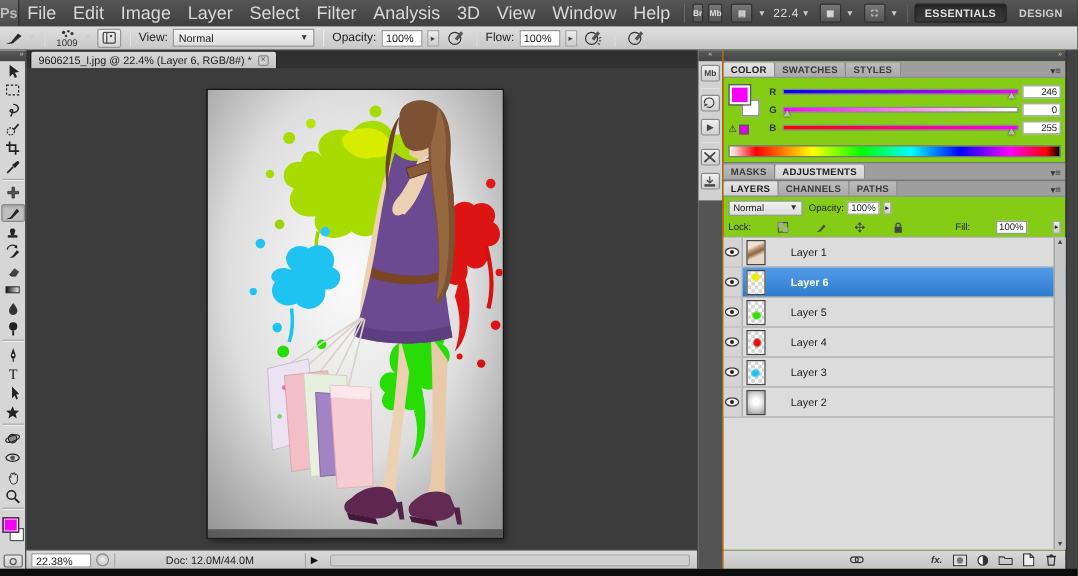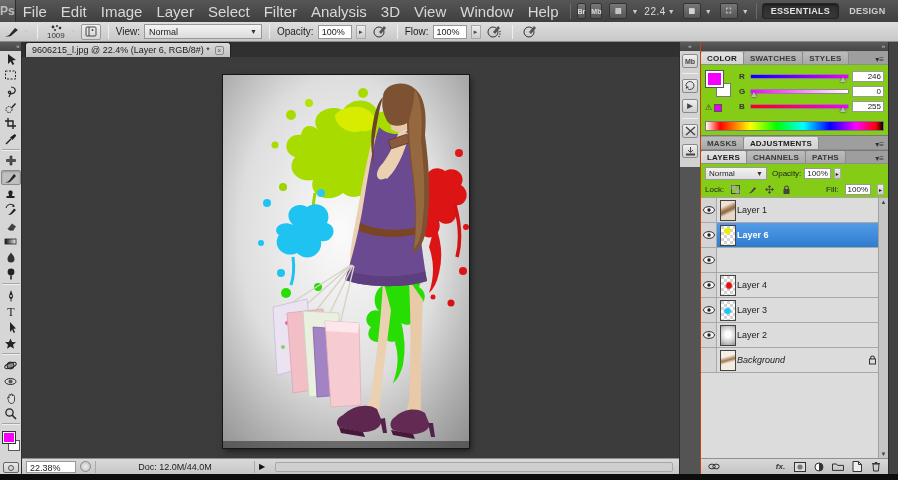--- a/index.html
+++ b/index.html
@@ -95,27 +95,27 @@
   .sknob { position:absolute; bottom:-4px; width:0; height:0; border-left:3px solid transparent; border-right:3px solid transparent; border-bottom:5px solid #bbb; filter:drop-shadow(0 0 1px #333); }
   .sval { width:32px; height:11px; background:#fff; border:1px solid #999; font-size:8px; text-align:right; padding:0 2px; line-height:10px; }
   .spectrum { flex:0 0 10px; margin:0 4px 4px; border:1px solid #777; background:linear-gradient(90deg,#fff 0,#f00 8%,#ff0 25%,#0f0 40%,#0ff 55%,#00f 70%,#f0f 85%,#f00 96%,#000 100%); }
 
   .collapse-bar { flex:0 0 15px; display:flex; background:#9e9e9e; align-items:flex-end; border-top:1px solid #777; border-bottom:1px solid #8e8e8e; }
 
   .blend-row { flex:0 0 18px; display:flex; align-items:center; padding:2px 4px; gap:3px; font-size:8px; }
   .blend-select { width:62px; height:13px; background:linear-gradient(#f2f2f2,#ddd); border:1px solid #999; font-size:8px; display:flex; align-items:center; justify-content:space-between; padding:0 3px; }
   .mini-field { background:#fff; border:1px solid #999; height:11px; font-size:8px; padding:0 2px; line-height:10px; }
   .mini-spin { font-size:6px; border:1px solid #aaa; background:linear-gradient(#eee,#ccc); height:11px; width:7px; text-align:center; line-height:10px; }
-  .lock-row { flex:0 0 16px; display:flex; align-items:center; padding:0 4px; gap:6px; font-size:8px; border-bottom:1px solid #a5a5a5; }
+  .lock-row { flex:0 0 16px; display:flex; align-items:center; padding:0 4px; gap:21px; font-size:8px; border-bottom:1px solid #a5a5a5; }
   .lock-ico { width:11px; height:11px; display:flex; align-items:center; justify-content:center; }
 
   .layer-list { flex:1 1 auto; display:flex; flex-direction:column; position:relative; background:#dcdcdc; overflow:hidden; }
   .lrow { flex:0 0 25px; display:flex; align-items:center; border-bottom:1px solid #a8a8a8; }
   .eye-cell { width:16px; align-self:stretch; border-right:1px solid #a8a8a8; display:flex; align-items:center; justify-content:center; background:#d4d4d4; }
-  .lmain { flex:1; display:flex; align-items:center; gap:1px; padding:0 3px; align-self:stretch; }
+  .lmain { flex:1; display:flex; align-items:center; gap:21px; padding:0 3px; align-self:stretch; }
   .lrow.selected .lmain { background:linear-gradient(#539be8,#2e7ccf); color:#fff; font-weight:bold; }
   .lthumb { width:16px; height:21px; border:1px solid #444; background:#fff; }
   .checker { background-image:repeating-conic-gradient(#ffffff 0 25%, #d4d4d4 0 50%); background-size:6px 6px; }
   .lname { font-size:9px; }
   .lrow .lname { color:#1a1a1a; } .lrow.selected .lname { color:#fff; }
   .bg-lock { margin-left:auto; margin-right:8px; }
   .l-fill { flex:1 1 auto; }
   .lscroll { position:absolute; right:0; top:0; bottom:0; width:10px; background:#c6c6c6; border-left:1px solid #a0a0a0; font-size:6px; color:#444; display:flex; flex-direction:column; justify-content:space-between; align-items:center; padding:1px 0; }
 
   .panel-footer { flex:0 0 16px; background:linear-gradient(#d9d9d9,#c3c3c3); border-top:1px solid #909090; display:flex; align-items:center; justify-content:flex-end; gap:6px; padding:0 6px; }
@@ -669,20 +669,24 @@
               <span class="lname">Layer 6</span>
             </div>
         </div>
         <div class="lrow">
           <div class="eye-cell">
             <svg width="12" height="8">
                 <ellipse cx="6" cy="4" rx="5.5" ry="3.4" fill="#f4f4f4" stroke="#333"></ellipse>
                 <circle cx="6" cy="4" r="1.7" fill="#222"></circle>
               </svg>
           </div>
+          <div class="lmain">
+              <div class="lthumb checker t-l5"></div>
+              <span class="lname">Layer 5</span>
+            </div>
         </div>
         <div class="lrow">
           <div class="eye-cell">
             <svg width="12" height="8">
                 <ellipse cx="6" cy="4" rx="5.5" ry="3.4" fill="#f4f4f4" stroke="#333"></ellipse>
                 <circle cx="6" cy="4" r="1.7" fill="#222"></circle>
               </svg>
           </div>
           <div class="lmain">
               <div class="lthumb checker t-l4"></div>
@@ -706,33 +710,20 @@
             <svg width="12" height="8">
                 <ellipse cx="6" cy="4" rx="5.5" ry="3.4" fill="#f4f4f4" stroke="#333"></ellipse>
                 <circle cx="6" cy="4" r="1.7" fill="#222"></circle>
               </svg>
           </div>
           <div class="lmain">
               <div class="lthumb t-grad"></div>
               <span class="lname">Layer 2</span>
             </div>
         </div>
-        <div class="lrow">
-          <div class="eye-cell"></div>
-          <div class="lmain">
-            <div class="lthumb t-bgphoto"></div>
-            <span class="lname" style="font-style:italic;">Background</span>
-            <span class="bg-lock">
-              <svg width="9" height="10" viewBox="0 0 9 10">
-                  <rect x="1.5" y="4" width="6" height="5" fill="none" stroke="#333"></rect>
-                  <path d="M2.7,4 V2.8 a1.8,1.8 0 0 1 3.6,0 V4" fill="none" stroke="#333" stroke-width="1.1"></path>
-                </svg>
-            </span>
-          </div>
-        </div>
         <div class="l-fill"></div>
         <div class="lscroll">
             <span>▲</span>
             <span>▼</span>
           </div>
       </div>
 
       <div class="panel-footer">
         <span class="pf-ico">
           <svg width="12" height="7" viewBox="0 0 12 7">

